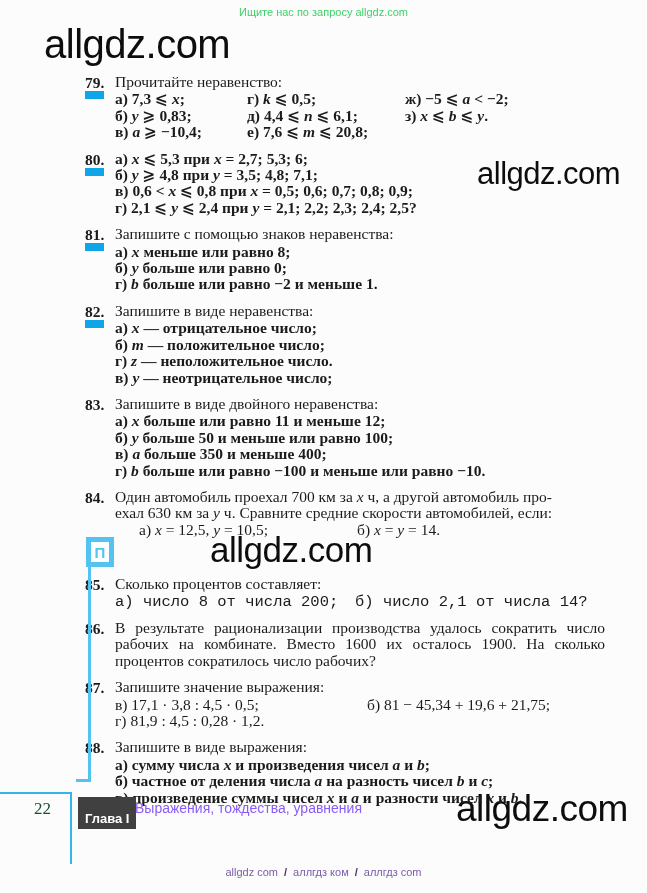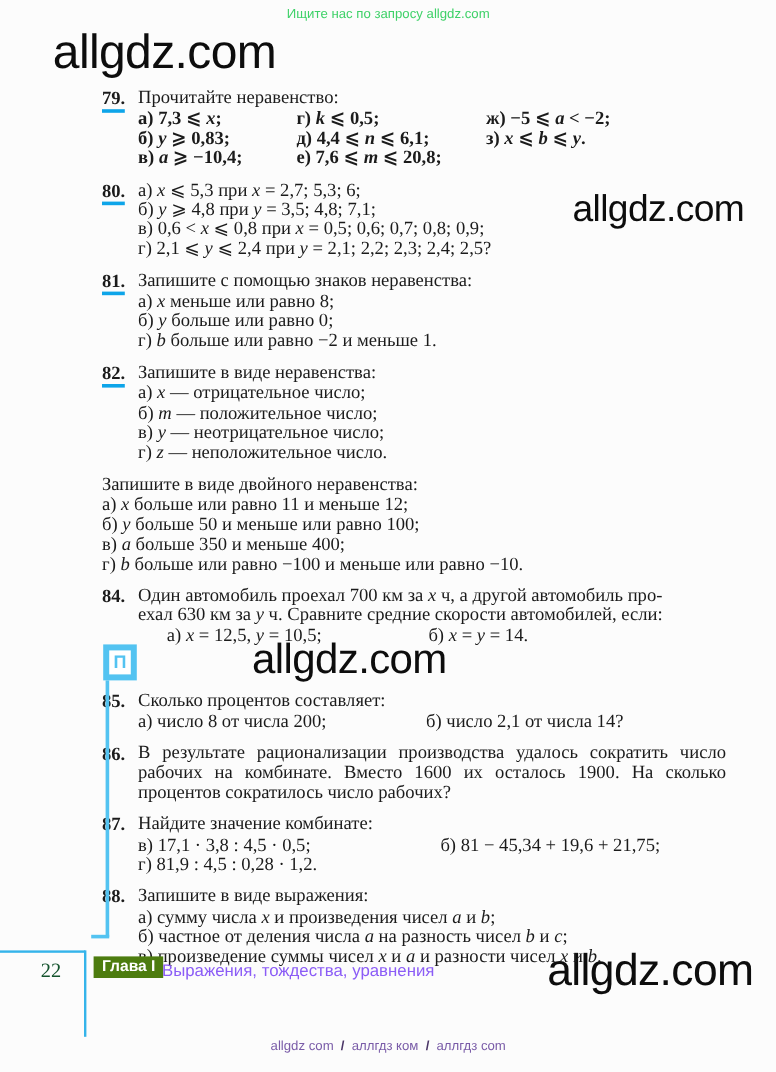--- a/index.html
+++ b/index.html
@@ -34,25 +34,25 @@
   .wm-footer{left:456px;top:788px;font-size:37px;}
 
   
   .exercises{position:absolute;left:85px;top:74px;width:520px;}
   .exercise{display:flex;margin-bottom:10px;}
   .ex-num{
     width:30px;flex:0 0 30px;
     font-weight:bold;font-size:15.5px;line-height:17px;
   }
   .ex-num .n{display:inline-block;}
-  .ex-num.u .n{border-bottom:3px solid #0ea5e9;padding-bottom:0px;}
+  .ex-num.u .n{border-bottom:8px solid #0ea5e9;padding-bottom:0px;}
   .ex-body{flex:1;font-size:15.5px;line-height:16.4px;}
   .ex-title{margin-bottom:1px;}
   .ex-para{text-align:justify;}
-  .ex-line{white-space:nowrap;}
+  .ex-line{white-space:nowrap;font-weight:bold;}
   .ex-grid{display:grid;}
   .ex-grid .cell{white-space:nowrap;}
   .exercise i{font-family:"Liberation Serif","DejaVu Serif",serif;}
   .exercise[data-name="exercise-85"]{margin-top:38px;}
 
   
   .p-box{
     position:absolute;left:86px;top:537px;
     width:18px;height:20px;
     border:5px solid #53c3f1;background:#fff;
@@ -65,24 +65,24 @@
 
   
   .footer-rule-h{position:absolute;left:0;top:792px;width:71px;height:2px;background:#35b4ea;}
   .footer-rule-v{position:absolute;left:70px;top:792px;width:2px;height:72px;background:#35b4ea;}
   .page-number{
     position:absolute;left:34px;top:799px;
     font-size:17px;color:#14532d;
   }
   .chapter-badge{
     position:absolute;left:78px;top:797px;
-    background:#4d7c0f;color:#fff;
+    background:#404040;color:#fff;
     font-family:"Liberation Sans","DejaVu Sans",sans-serif;
     font-weight:bold;font-size:13px;
-    padding:0 7px 3px 7px;
+    padding:14px 7px 3px 7px;
   }
   .chapter-title{
     position:absolute;left:135px;top:800px;
     font-family:"Liberation Sans","DejaVu Sans",sans-serif;
     font-size:14px;color:#8b5cf6;white-space:nowrap;
   }
 
   
   .bottom-links{
     position:absolute;left:0;top:866px;width:100%;
@@ -139,25 +139,26 @@
           <div class="ex-line" data-name="exercise-item">б) <i>y</i> больше или равно 0;</div>
           <div class="ex-line" data-name="exercise-item">г) <i>b</i> больше или равно −2 и меньше 1.</div>
         </div>
       </div>
       <div class="exercise" data-name="exercise-82">
         <div class="ex-num u" data-name="exercise-number"><span class="n" data-name="exercise-number-text">82.</span></div>
         <div class="ex-body" data-name="exercise-body">
           <div class="ex-title" data-name="exercise-title">Запишите в виде неравенства:</div>
           <div class="ex-line" data-name="exercise-item">а) <i>x</i> — отрицательное число;</div>
           <div class="ex-line" data-name="exercise-item">б) <i>m</i> — положительное число;</div>
+          <div class="ex-line" data-name="exercise-item">г) <i>z</i> — неположительное число.</div>
           <div class="ex-line" data-name="exercise-item">в) <i>y</i> — неотрицательное число;</div>
-          <div class="ex-line" data-name="exercise-item">г) <i>z</i> — неположительное число.</div>
         </div>
       </div>
       <div class="exercise" data-name="exercise-83">
+        <div class="ex-num" data-name="exercise-number"><span class="n" data-name="exercise-number-text">83.</span></div>
         <div class="ex-body" data-name="exercise-body">
           <div class="ex-title" data-name="exercise-title">Запишите в виде двойного неравенства:</div>
           <div class="ex-line" data-name="exercise-item">а) <i>x</i> больше или равно 11 и меньше 12;</div>
           <div class="ex-line" data-name="exercise-item">б) <i>y</i> больше 50 и меньше или равно 100;</div>
           <div class="ex-line" data-name="exercise-item">в) <i>a</i> больше 350 и меньше 400;</div>
           <div class="ex-line" data-name="exercise-item">г) <i>b</i> больше или равно −100 и меньше или равно −10.</div>
         </div>
       </div>
       <div class="exercise" data-name="exercise-84">
         <div class="ex-num" data-name="exercise-number"><span class="n" data-name="exercise-number-text">84.</span></div>
@@ -166,36 +167,36 @@
           <div class="ex-grid" data-name="exercise-item-grid" style="grid-template-columns: 218px 1fr; padding-left: 24px;">
             <div class="cell" data-name="exercise-item">а) <i>x</i> = 12,5,  <i>y</i> = 10,5;</div>
             <div class="cell" data-name="exercise-item">б) <i>x</i> = <i>y</i> = 14.</div>
           </div>
         </div>
       </div>
       <div class="exercise" data-name="exercise-85">
         <div class="ex-num" data-name="exercise-number"><span class="n" data-name="exercise-number-text">85.</span></div>
         <div class="ex-body" data-name="exercise-body">
           <div class="ex-title" data-name="exercise-title">Сколько процентов составляет:</div>
-          <div class="ex-grid" data-name="exercise-item-grid" style="grid-template-columns: 240px 1fr;">
+          <div class="ex-grid" data-name="exercise-item-grid" style="grid-template-columns: 240px 1fr; font-family: Liberation Mono, monospace;">
             <div class="cell" data-name="exercise-item">а) число 8 от числа 200;</div>
             <div class="cell" data-name="exercise-item">б) число 2,1 от числа 14?</div>
           </div>
         </div>
       </div>
       <div class="exercise" data-name="exercise-86">
         <div class="ex-num" data-name="exercise-number"><span class="n" data-name="exercise-number-text">86.</span></div>
         <div class="ex-body" data-name="exercise-body">
           <div class="ex-para" data-name="exercise-paragraph">В результате рационализации производства удалось сократить число рабочих на комбинате. Вместо 1600 их осталось 1900. На сколько процентов сократилось число рабочих?</div>
         </div>
       </div>
       <div class="exercise" data-name="exercise-87">
         <div class="ex-num" data-name="exercise-number"><span class="n" data-name="exercise-number-text">87.</span></div>
         <div class="ex-body" data-name="exercise-body">
-          <div class="ex-title" data-name="exercise-title">Найдите значение комбинате:</div>
+          <div class="ex-title" data-name="exercise-title">Запишите значение выражения:</div>
           <div class="ex-grid" data-name="exercise-item-grid" style="grid-template-columns: 252px 1fr;">
             <div class="cell" data-name="exercise-item">в) 17,1 · 3,8 : 4,5 · 0,5;</div>
             <div class="cell" data-name="exercise-item">б) 81 − 45,34 + 19,6 + 21,75;</div>
             <div class="cell" data-name="exercise-item">г) 81,9 : 4,5 : 0,28 · 1,2.</div>
           </div>
         </div>
       </div>
       <div class="exercise" data-name="exercise-88">
         <div class="ex-num" data-name="exercise-number"><span class="n" data-name="exercise-number-text">88.</span></div>
         <div class="ex-body" data-name="exercise-body">

